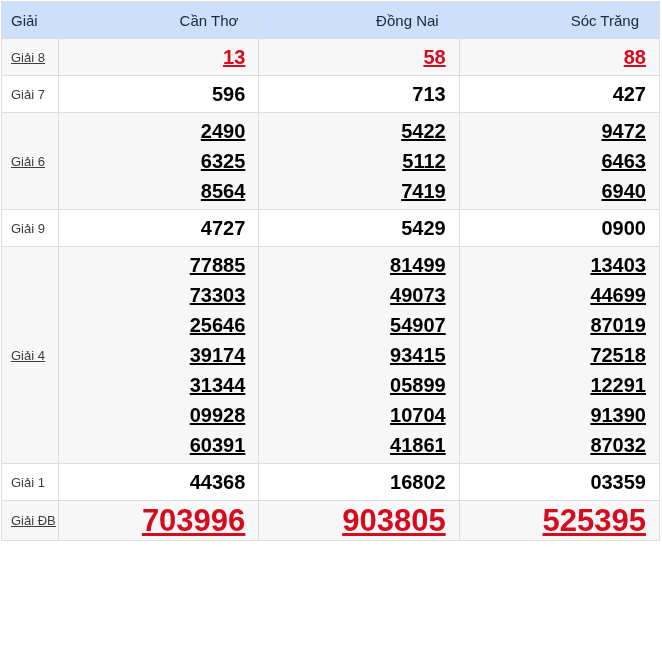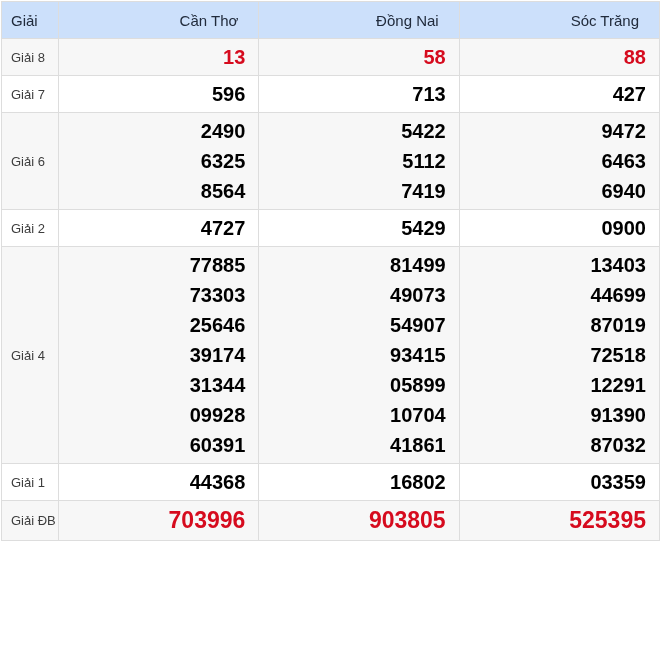--- a/index.html
+++ b/index.html
@@ -53,23 +53,23 @@
   }
   td.value-cell {
     text-align: right;
     padding: 3px 13px 3px 0;
     font-weight: 700;
     font-size: 20px;
     color: var(--number-color, #000000);
     vertical-align: middle;
   }
   .num { line-height: 30px; }
-  tr.shaded td { background: var(--shaded-bg, #f7f7f7); }
+  tr.shaded td { background: var(--shaded-bg, #f7f7f7); text-decoration: underline; }
   tr.red td.value-cell { color: var(--red, #d60b1e); margin-left: 20px; }
-  tr.large td.value-cell { font-size: 23px; }
+  tr.large td.value-cell { font-size: 31px; }
   tr.large .num { line-height: 33px; }
 </style>
 </head>
 <body>
 
 <div class="page">
   <table class="results">
     <colgroup>
       <col class="c-label">
       <col>
@@ -121,21 +121,21 @@
             <div class="num">5112</div>
             <div class="num">7419</div>
           </td>
           <td class="value-cell">
             <div class="num">9472</div>
             <div class="num">6463</div>
             <div class="num">6940</div>
           </td>
         </tr>
         <tr>
-          <td class="label-cell">Giải 2</td>
+          <td class="label-cell">Giải 9</td>
           <td class="value-cell">
             <div class="num">4727</div>
           </td>
           <td class="value-cell">
             <div class="num">5429</div>
           </td>
           <td class="value-cell">
             <div class="num">0900</div>
           </td>
         </tr>

